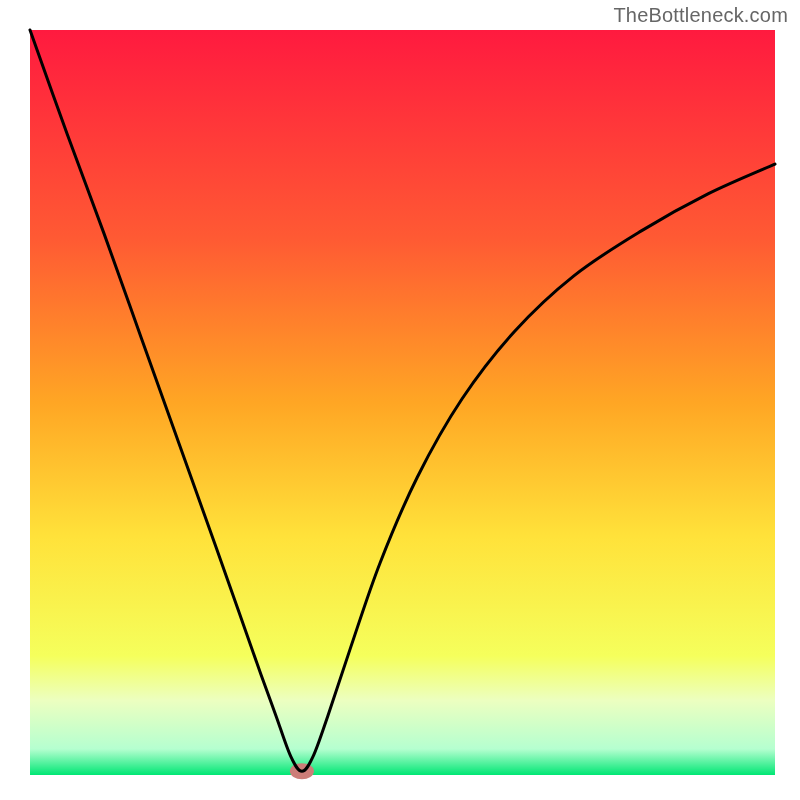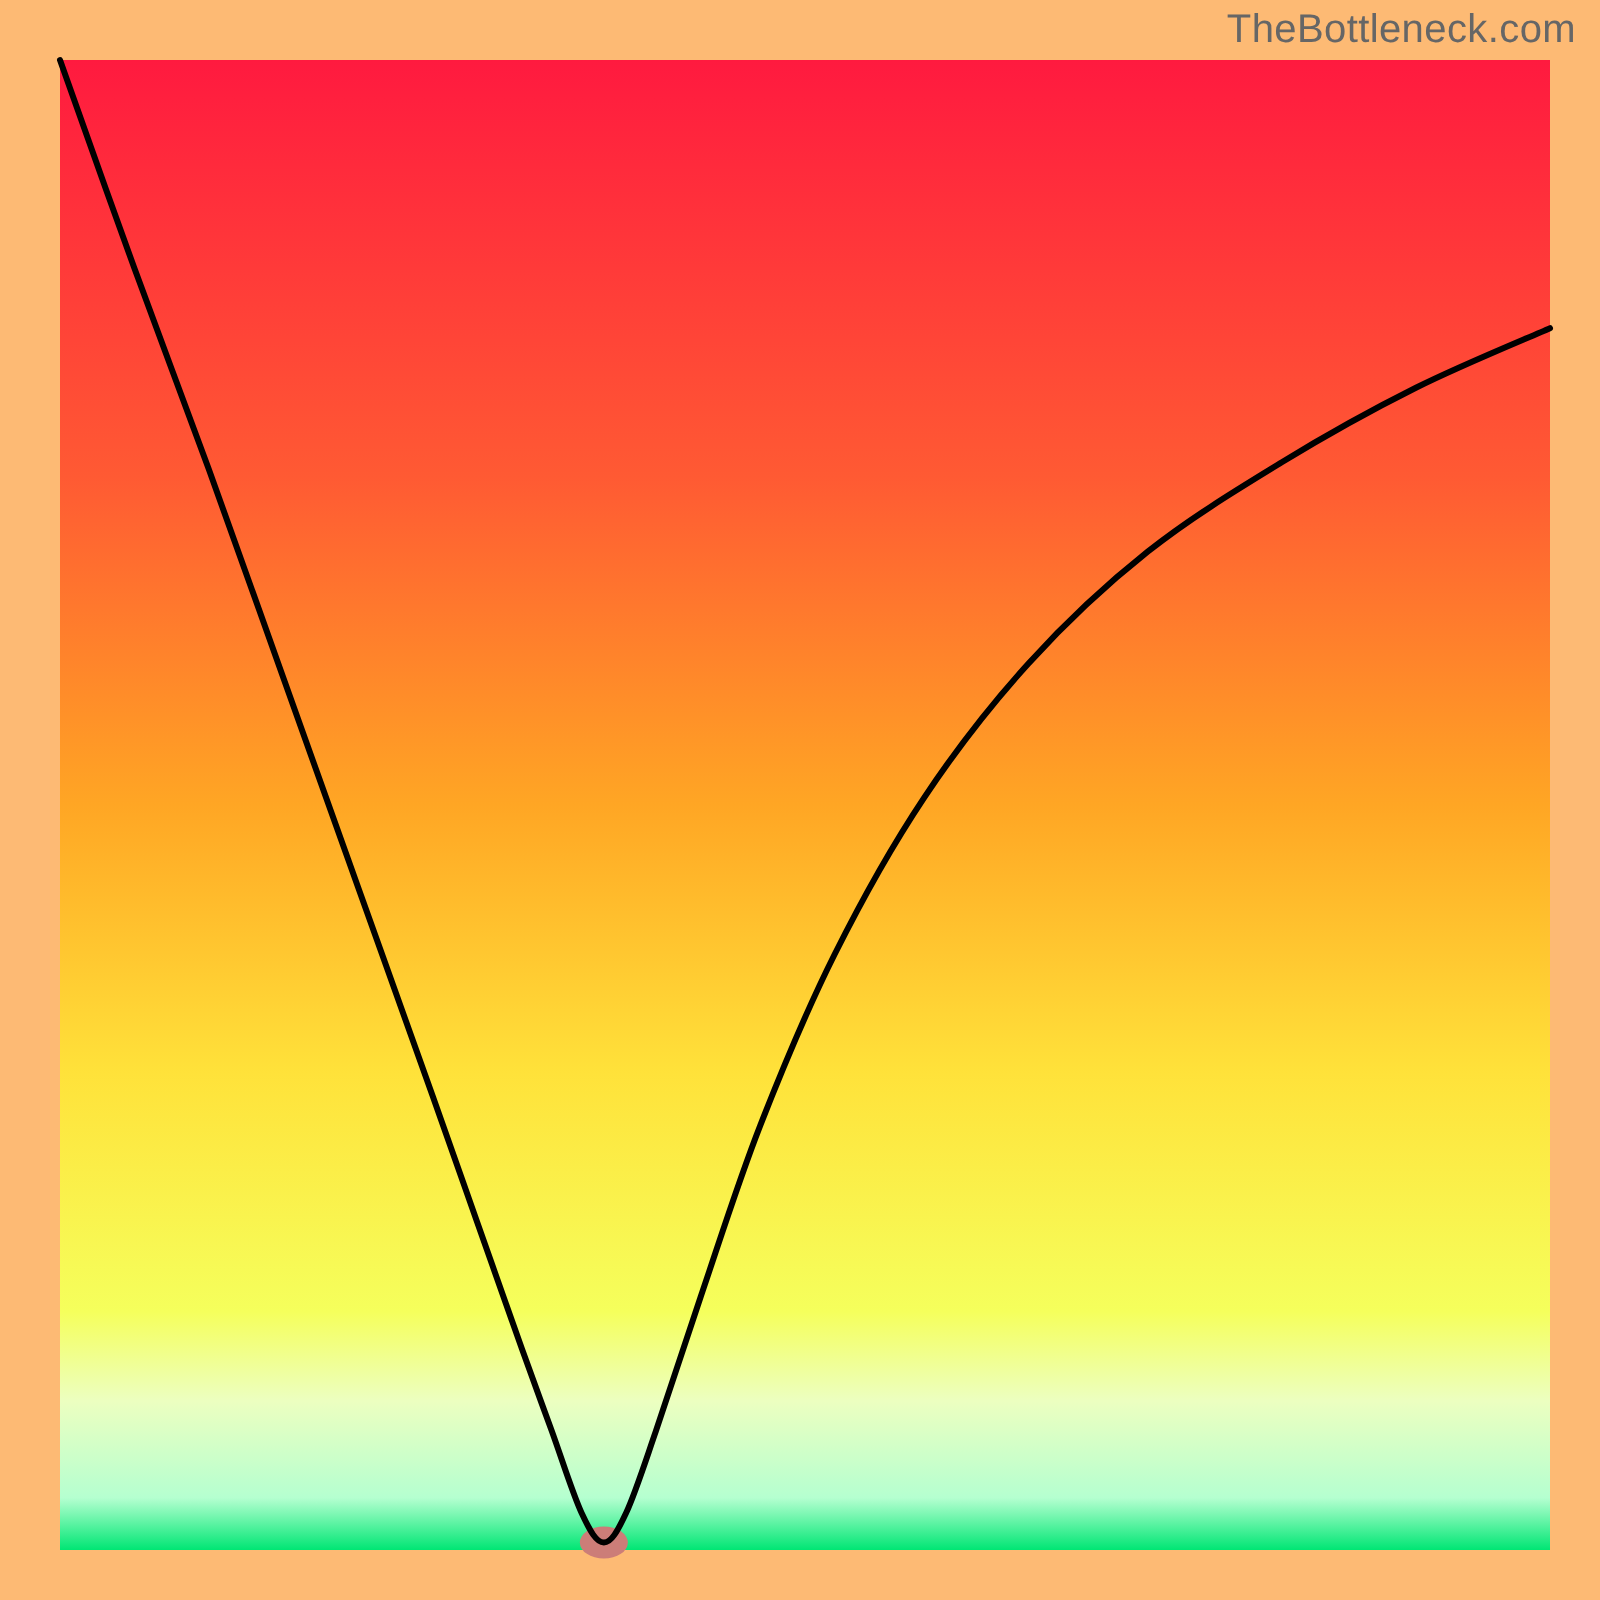--- a/index.html
+++ b/index.html
@@ -1,16 +1,16 @@
 <!DOCTYPE html>
 <html><head>
 <meta charset="utf-8">
 <style>
 html,body{margin:0;padding:0;width:800px;height:800px;background:#000;overflow:hidden;font-family:Arial,Helvetica,sans-serif}
-.stage{position:relative;width:800px;height:800px;background:#fdba74}
+.stage{position:relative;width:800px;height:800px;background:#ffffff}
 .watermark{position:absolute;top:4px;right:12px;color:#666;font-size:20px;font-weight:400;letter-spacing:.2px}
 svg{display:block}
 </style>
 </head>
 <body>
 
 <div class="stage">
   <div class="watermark">TheBottleneck.com</div>
   <svg id="chart-svg" width="800" height="800" viewBox="0 0 800 800">
       <defs>

